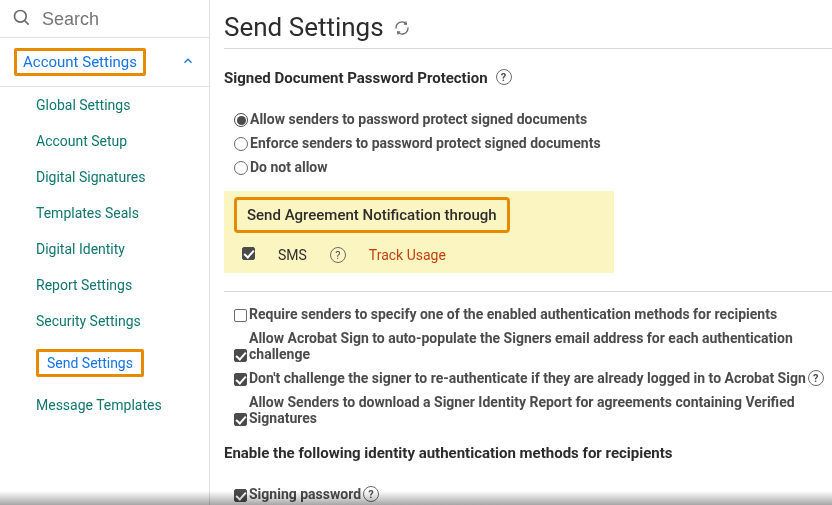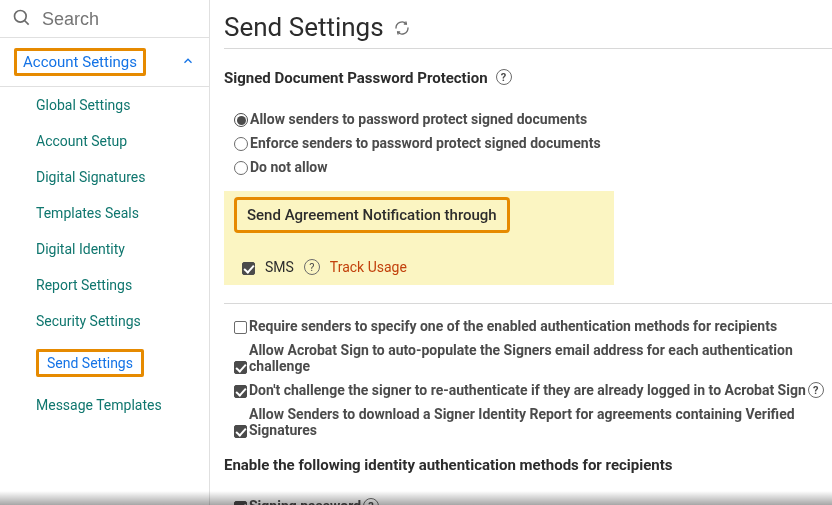--- a/index.html
+++ b/index.html
@@ -195,23 +195,23 @@
     display: inline-flex;
     align-items: center;
     padding: 6px 10px;
     border-radius: 4px;
     font-size: 15px;
     font-weight: 500;
     color: #2c2c2c;
   }
   .sms-row {
     display: flex;
-    align-items: flex-end;
-    gap: 10px;
-    margin-top: 26px;
+    align-items: flex-start;
+    gap: 23px;
+    margin-top: 14px;
     padding-left: 8px;
   }
   .link { color: #c2410c; }
   .main hr.thin {
     border: none;
     border-top: 1px solid #d8d8d8;
     margin: 18px 0 10px 0;
   }
   .bottom-shadow {
     position: absolute;

